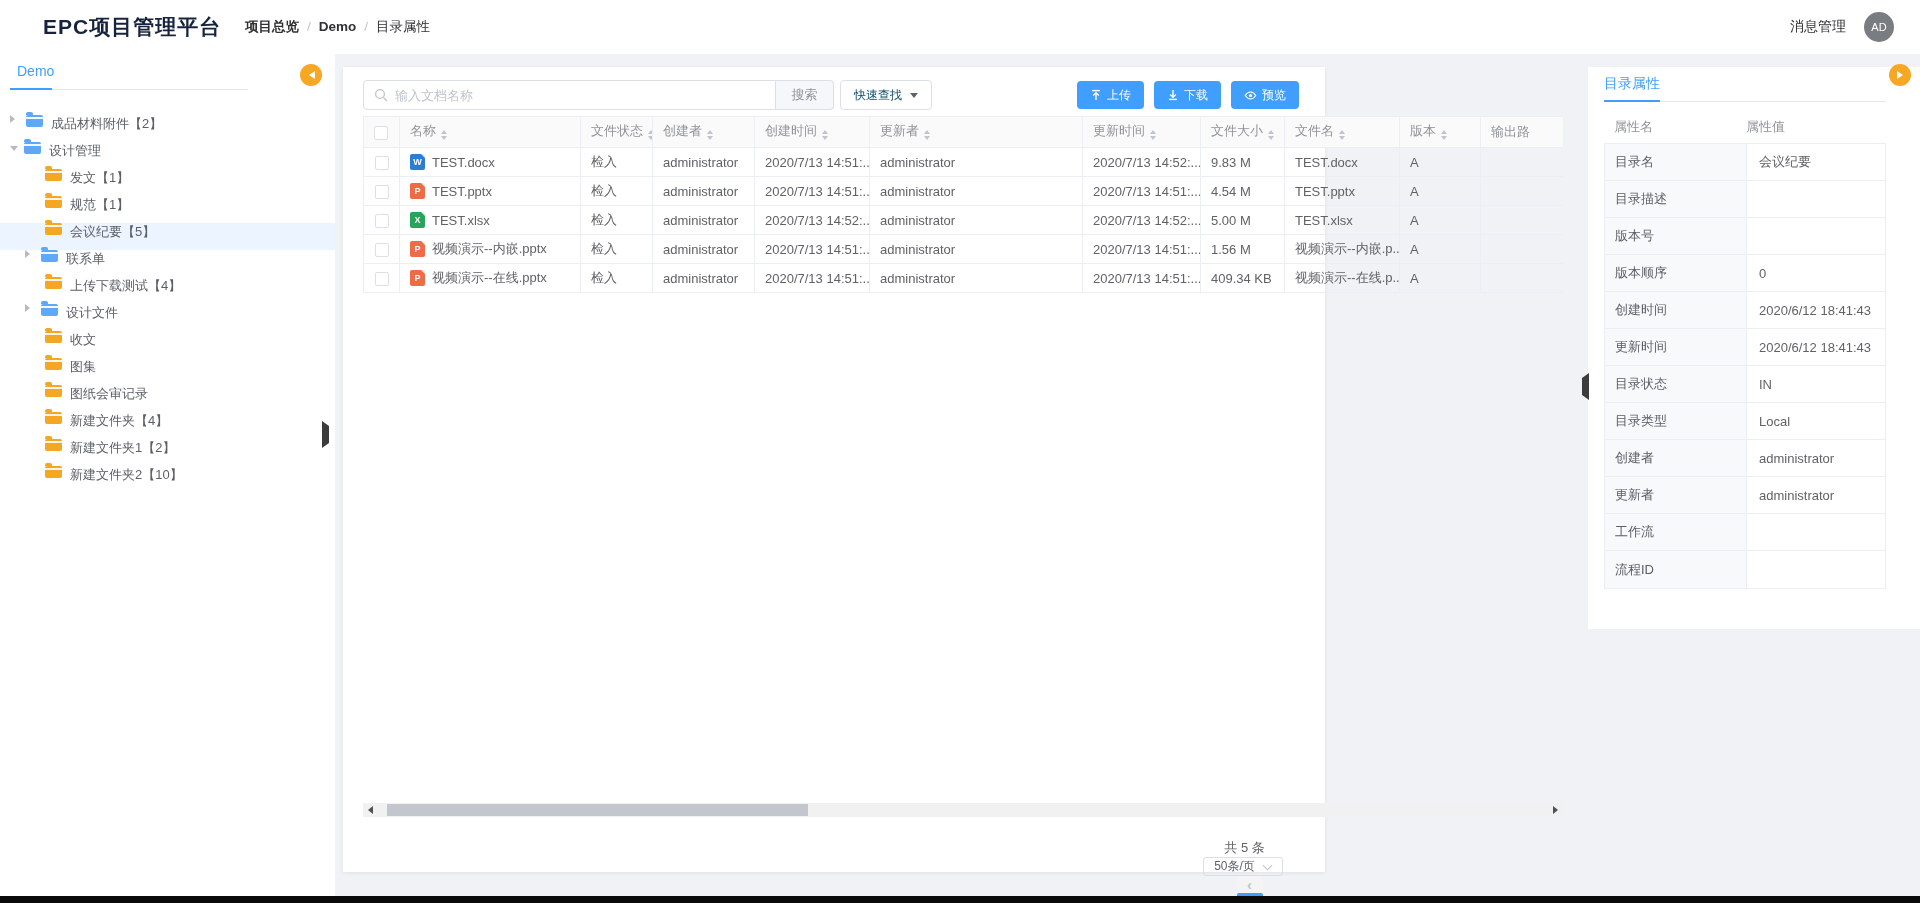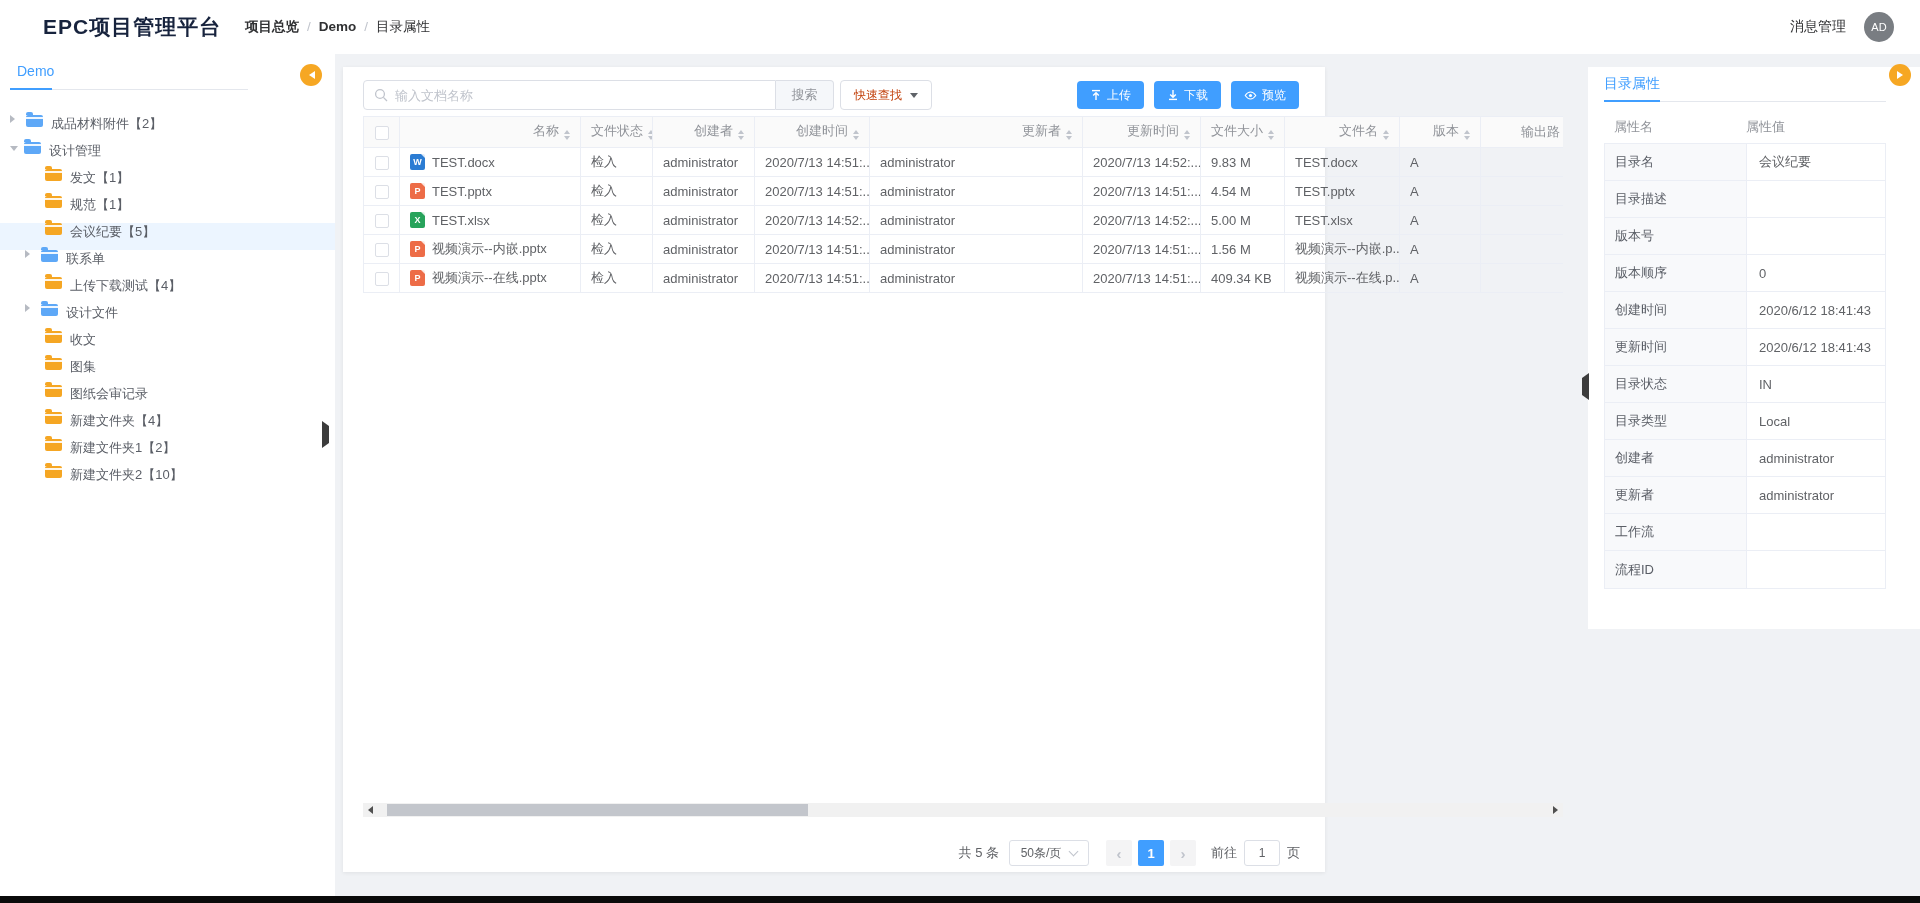--- a/index.html
+++ b/index.html
@@ -45,32 +45,32 @@
                box-shadow:0 1px 4px rgba(0,0,0,.07); }
   .search-group { position:absolute; left:20px; top:13px; display:flex; }
   .search-box { width:413px; height:30px; border:1px solid #dcdfe6; border-radius:4px 0 0 4px; background:#fff;
                 display:flex; align-items:center; padding-left:10px; gap:7px; }
   .search-box input { border:none; outline:none; flex:1; font-size:13px; color:#606266; font-family:inherit; }
   .search-box input::placeholder { color:#c0c4cc; }
   .search-btn { width:58px; height:30px; border:1px solid #dcdfe6; border-left:none; border-radius:0 4px 4px 0;
                 background:#f5f7fa; color:#909399; font-size:13px; cursor:pointer;
                 display:flex; align-items:center; justify-content:center; }
   .quick-btn { position:absolute; left:497px; top:13px; height:30px; padding:0 13px; border:1px solid #dcdfe6;
-               border-radius:4px; background:#fff; color:#c2410c; font-size:12px; cursor:pointer;
+               border-radius:4px; background:#fff; color:#0c4a6e; font-size:12px; cursor:pointer;
                display:flex; align-items:center; gap:8px; }
   .caret-down { width:0; height:0; border:4px solid transparent; border-top:5px solid #5f6368; margin-top:4px; }
   .action-btns { position:absolute; right:26px; top:14px; display:flex; gap:10px; }
   .btn-blue { height:28px; padding:0 13px; background:#409eff; border:none; border-radius:4px; color:#fff;
               font-size:12px; cursor:pointer; display:flex; align-items:center; gap:5px; font-family:inherit; }
 
   
   .table-wrap { position:absolute; left:20px; top:49px; width:1200px; overflow:hidden; }
   table.doc { border-collapse:collapse; table-layout:fixed; width:1207px; }
   table.doc th { height:31px; background:#fafafa; border:1px solid #ebeef5; color:#909399; font-size:13px;
-                 font-weight:normal; text-align:right; padding:0 10px; white-space:nowrap; overflow:hidden; cursor:pointer; }
+                 font-weight:normal; text-align:left; padding:0 10px; white-space:nowrap; overflow:hidden; cursor:pointer; }
   table.doc td { height:29px; border:1px solid #ebeef5; color:#606266; font-size:13px; padding:0 10px;
                  white-space:nowrap; overflow:hidden; }
   .cb { display:inline-block; width:14px; height:14px; border:1px solid #dcdfe6; border-radius:2px; background:#fff;
         vertical-align:middle; cursor:pointer; }
   th.cbc, td.cbc { text-align:center; padding:0; }
   .sortcars { display:inline-flex; flex-direction:column; gap:2px; margin-left:5px; vertical-align:1px; }
   .sc-up { width:0; height:0; border:3.5px solid transparent; border-bottom:4.5px solid #c0c4cc; }
   .sc-dn { width:0; height:0; border:3.5px solid transparent; border-top:4.5px solid #c0c4cc; }
   .name-cell { display:flex; align-items:center; gap:7px; }
   .ficon { width:15px; height:16px; border-radius:2px; color:#fff; font-size:9px; font-weight:bold; flex:none;
@@ -80,21 +80,21 @@
 
   
   .hscroll { position:absolute; left:20px; top:736px; width:1200px; height:14px; background:#f1f1f1; }
   .hs-arrow { position:absolute; top:0; width:14px; height:14px; display:flex; align-items:center; justify-content:center; cursor:pointer; }
   .hs-arrow.left { left:0; } .hs-arrow.right { right:0; }
   .hs-tri-l { width:0; height:0; border:4px solid transparent; border-right:5px solid #505050; margin-left:-3px; }
   .hs-tri-r { width:0; height:0; border:4px solid transparent; border-left:5px solid #505050; margin-right:-3px; }
   .hs-thumb { position:absolute; left:24px; top:1px; width:421px; height:12px; background:#c3c6cc; cursor:grab; }
 
   
-  .pager { position:absolute; right:25px; top:772px; height:28px; display:flex; align-items:center; font-size:13px; color:#606266; }
+  .pager { position:absolute; right:25px; top:772px; height:28px; display:flex; align-items:center; font-size:13px; color:#606266;flex-direction:column; }
   .pg-total { margin-right:10px; }
   .pg-select { width:80px; height:26px; border:1px solid #dcdfe6; border-radius:3px; font-size:12px; color:#606266;
                display:flex; align-items:center; justify-content:center; gap:9px; margin-right:14px; cursor:pointer; }
   .pg-chev { width:7px; height:7px; border-right:1.4px solid #c0c4cc; border-bottom:1.4px solid #c0c4cc;
              transform:rotate(45deg); margin-top:-3px; }
   .pg-btn { width:26px; height:26px; background:#f4f4f5; border-radius:2px; color:#c0c4cc; font-size:15px;
             display:flex; align-items:center; justify-content:center; margin:0 3px; cursor:pointer; font-weight:bold; }
   .pg-cur { background:#409eff; color:#fff; font-size:13px; }
   .pg-goto { margin-left:12px; display:flex; align-items:center; gap:7px; }
   .pg-goto input { width:36px; height:26px; border:1px solid #dcdfe6; border-radius:3px; text-align:center;

